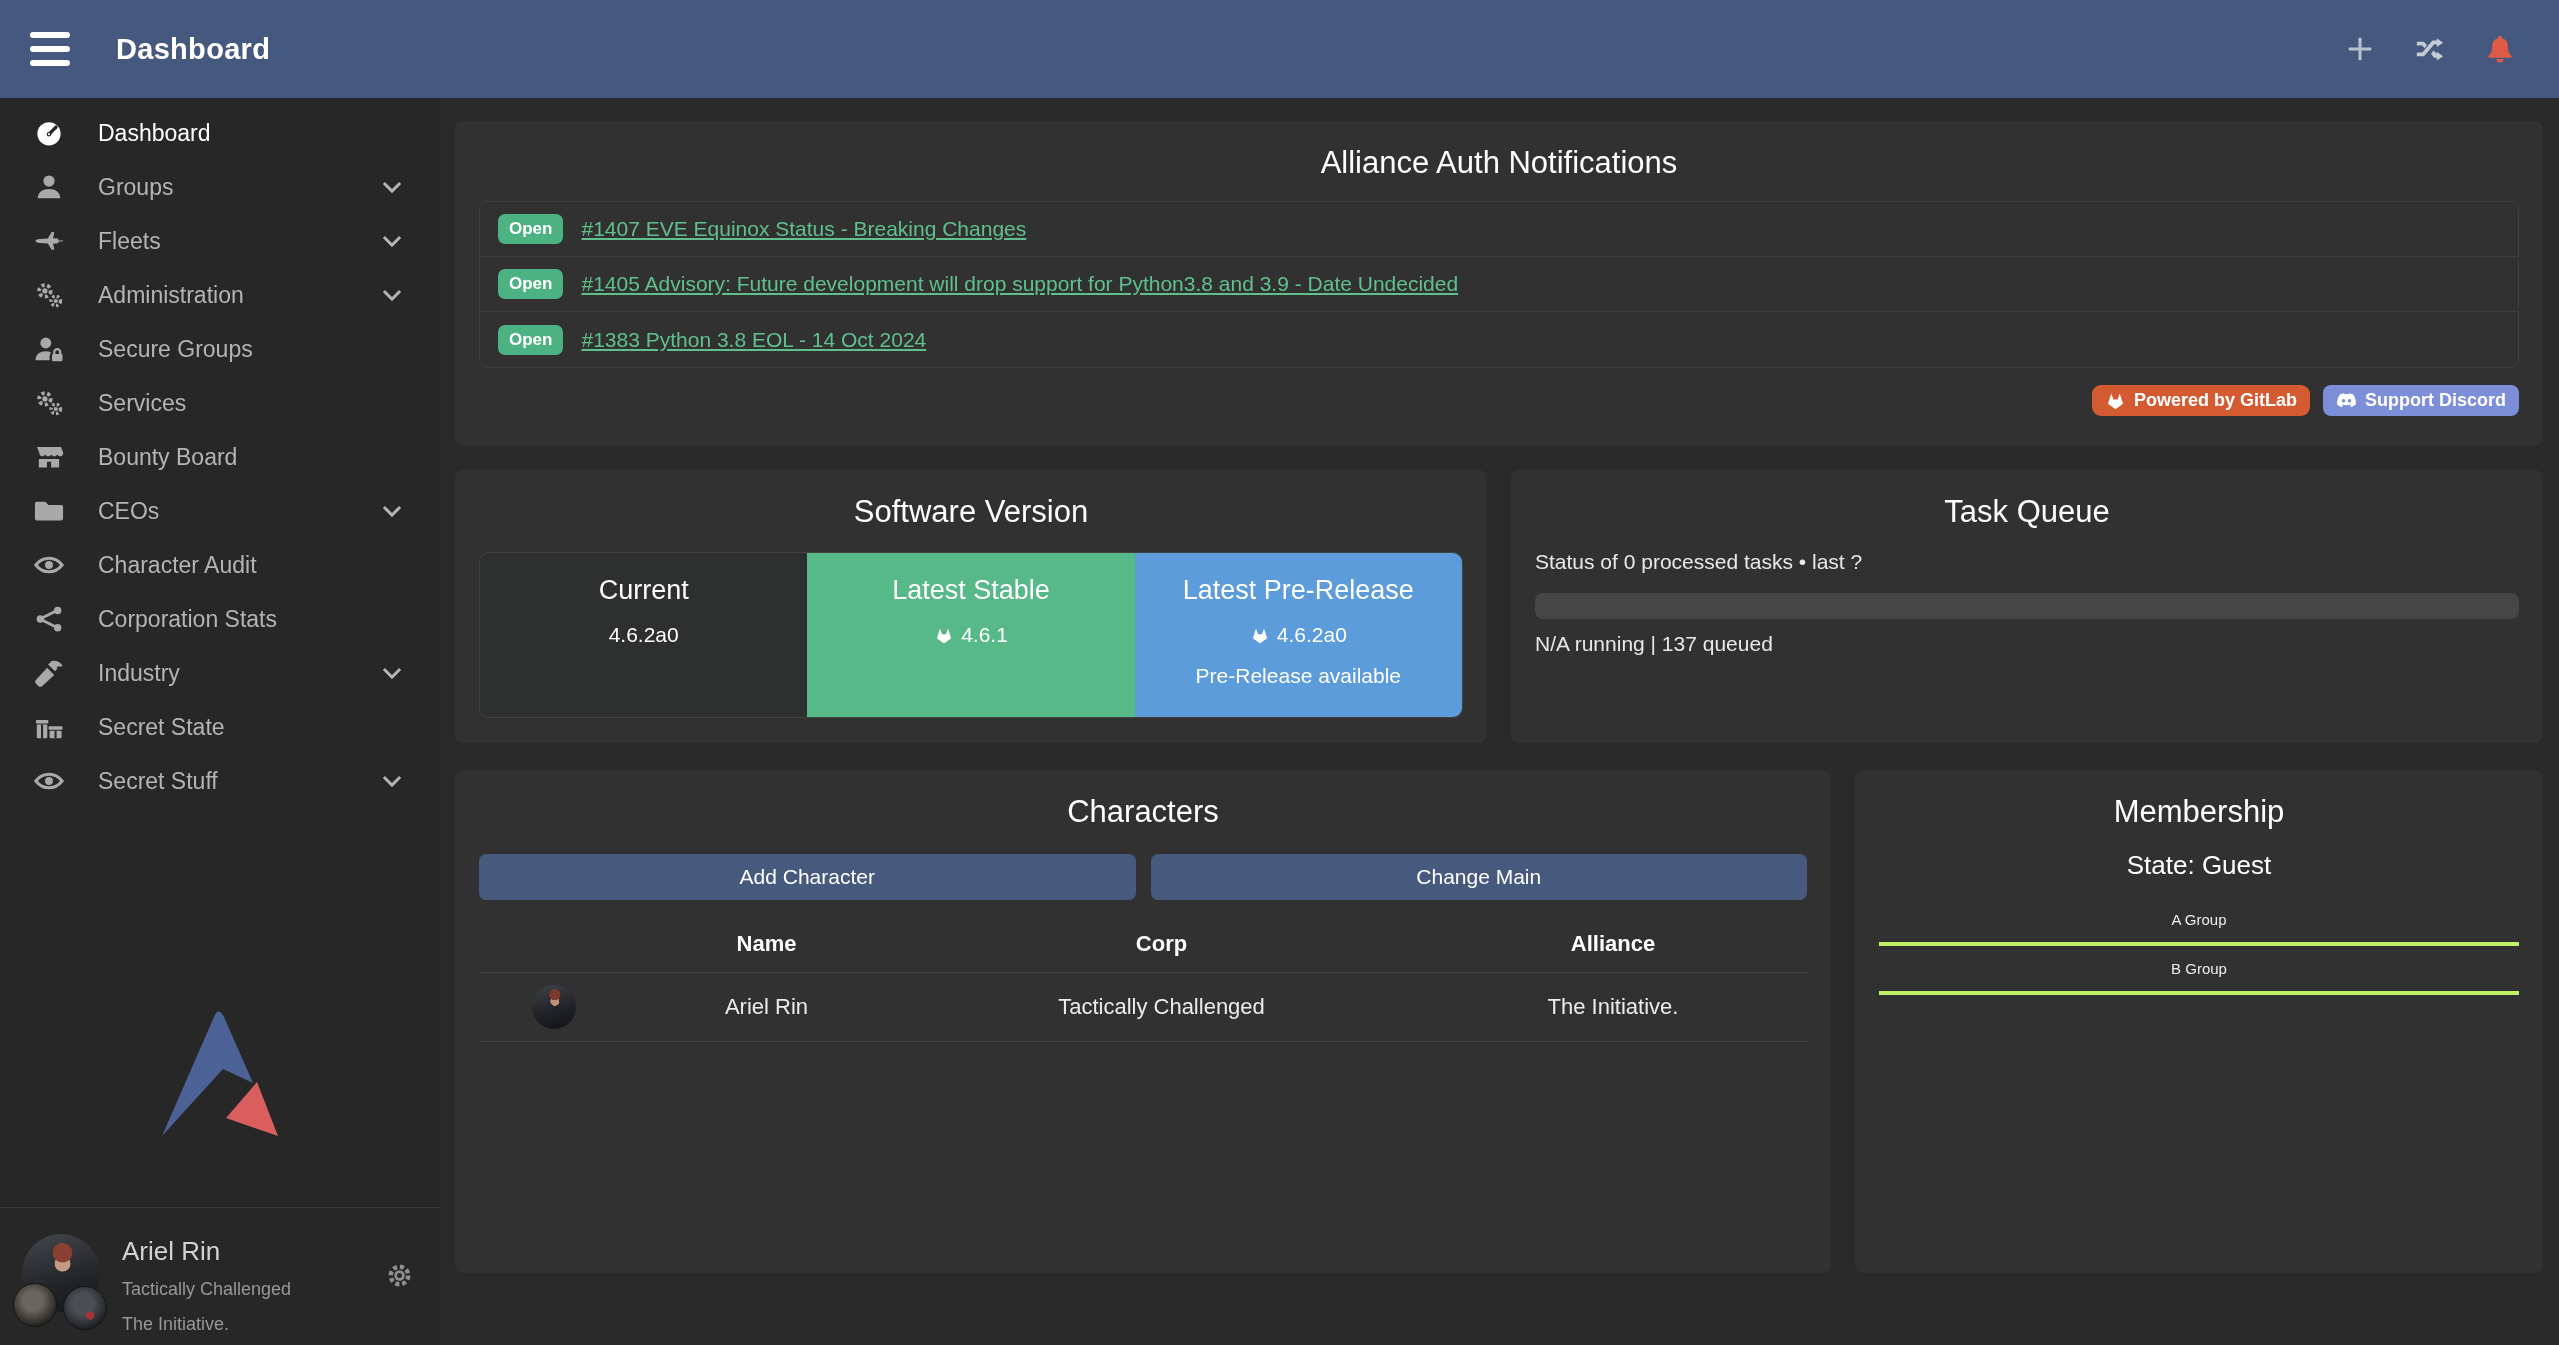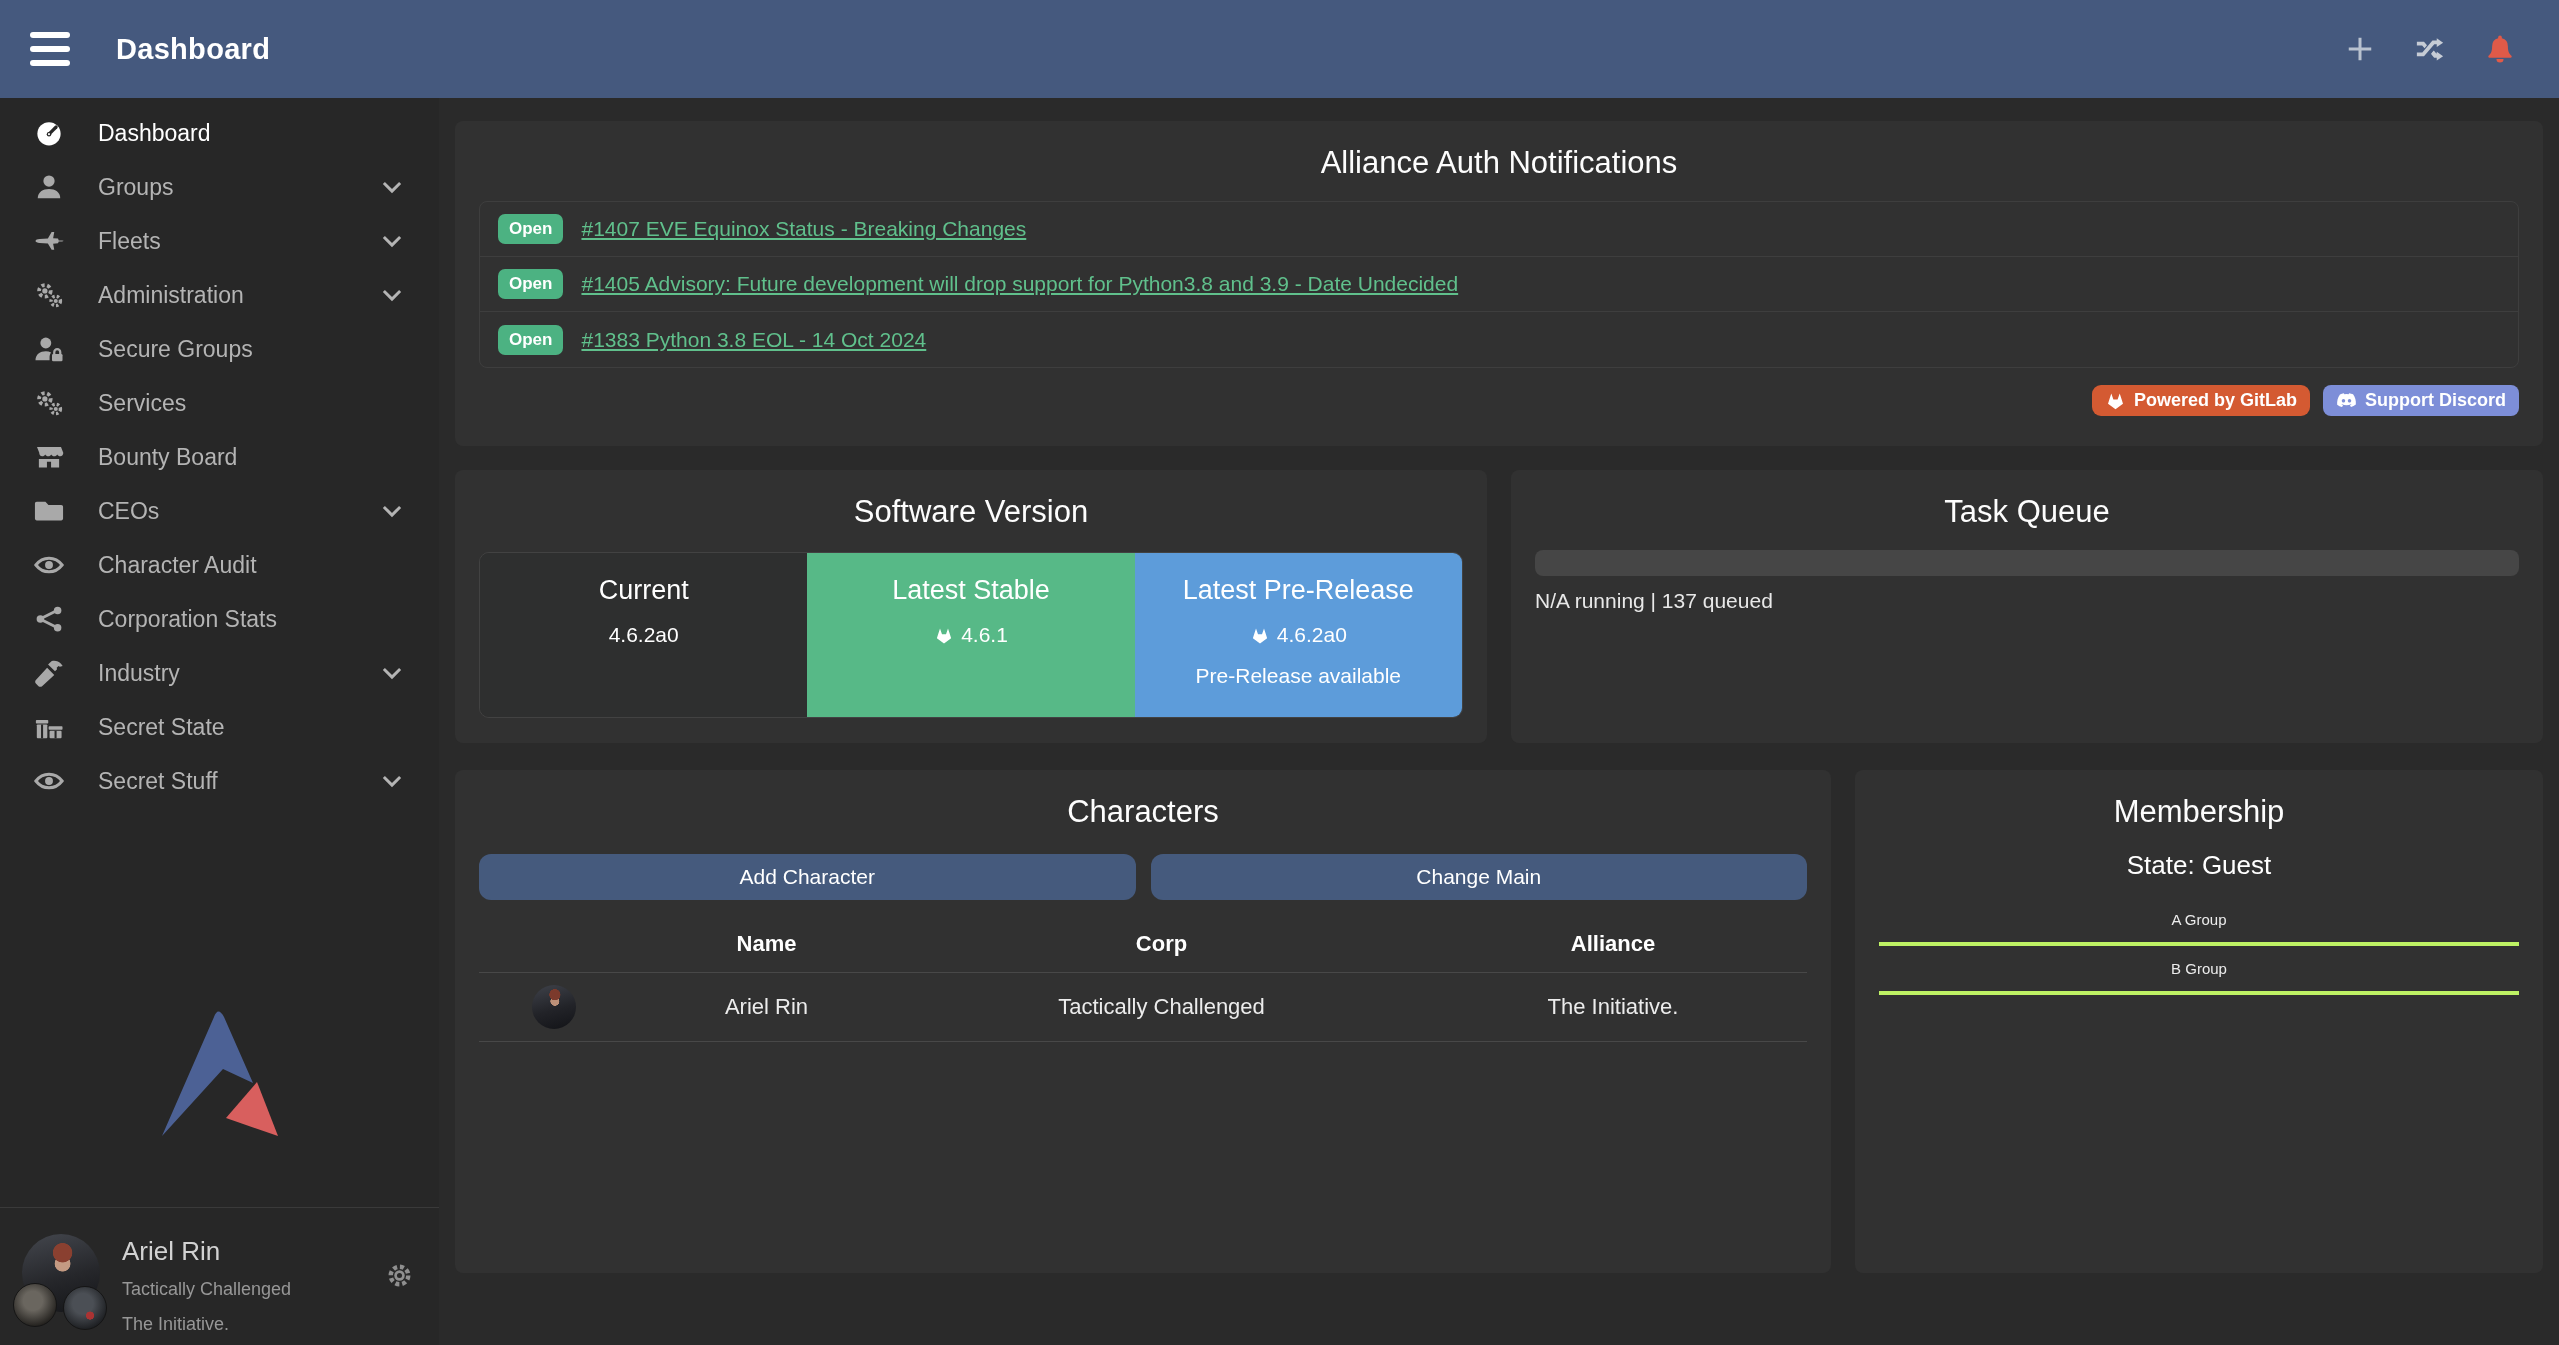--- a/index.html
+++ b/index.html
@@ -86,21 +86,21 @@
   .tq-status{font-size:21px;color:#e8e8e8;margin-top:16px;}
   .tq-bar{height:26px;background:#464646;border-radius:8px;margin-top:19px;overflow:hidden;}
   .tq-fill{height:100%;background:var(--stable-green);width:0;}
   .tq-queue{font-size:21px;color:#e8e8e8;margin-top:13px;}
 
   
   .row3{display:flex;gap:24px;}
   .p-chars{width:1376px;height:503px;}
   .p-member{width:688px;height:503px;}
   .btn-row{display:flex;gap:15px;margin-top:24px;}
-  .btn{flex:1;height:46px;background:var(--button-blue);border:none;border-radius:12px;color:#fff;font-size:21px;font-family:inherit;cursor:pointer;}
+  .btn{flex:1;height:46px;background:var(--button-blue);border:none;border-radius:7px;color:#fff;font-size:21px;font-family:inherit;cursor:pointer;}
   .char-table{width:100%;border-collapse:collapse;margin-top:16px;}
   .char-table th{font-size:22px;font-weight:bold;color:#fff;padding:15px 0;text-align:center;}
   .char-table td{border-top:1px solid #484848;border-bottom:1px solid #484848;text-align:center;font-size:22px;color:#ececec;padding:12px 0;}
   .avatar-sm{width:44px;height:44px;border-radius:50%;margin:0 auto;
     background:
       radial-gradient(circle at 52% 22%, #7c3a2c 0 13%, rgba(0,0,0,0) 14%),
       radial-gradient(circle at 52% 37%, #bd9078 0 12%, rgba(0,0,0,0) 13%),
       linear-gradient(165deg,#3f424a 0%,#222328 55%,#121317 100%);}
   .member-state{font-size:26px;text-align:center;color:#fff;margin-top:18px;font-weight:400;}
   .member-list{margin-top:16px;list-style:none;}
@@ -344,20 +344,21 @@
                 </svg>
               <span>4.6.2a0</span>
             </div>
             <div class="sv-note">Pre-Release available</div>
           </div>
         </div>
       </section>
 
       <section class="panel p-tq">
         <h2>Task Queue</h2>
+        <div class="tq-status">Status of 0 processed tasks • last ?</div>
         <div class="tq-bar">
           <div class="tq-fill" style="width: 0%;"></div>
         </div>
         <div class="tq-queue">N/A running | 137 queued</div>
       </section>
     </div>
 
     <div class="row3">
       <section class="panel p-chars">
         <h2>Characters</h2>

